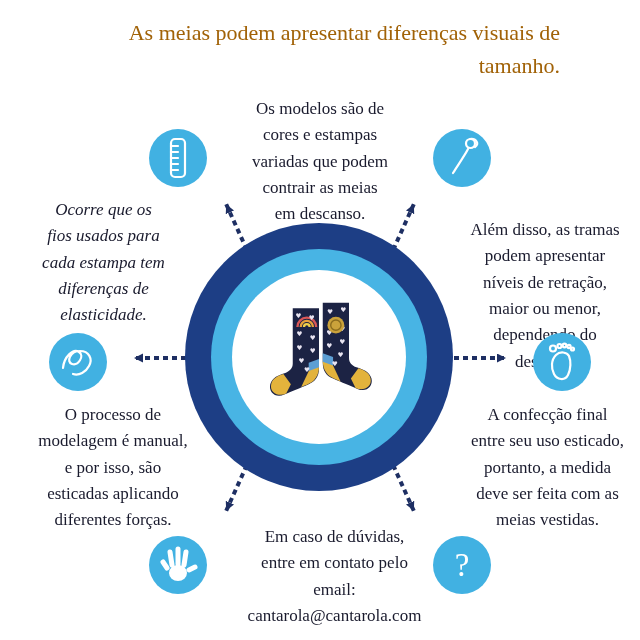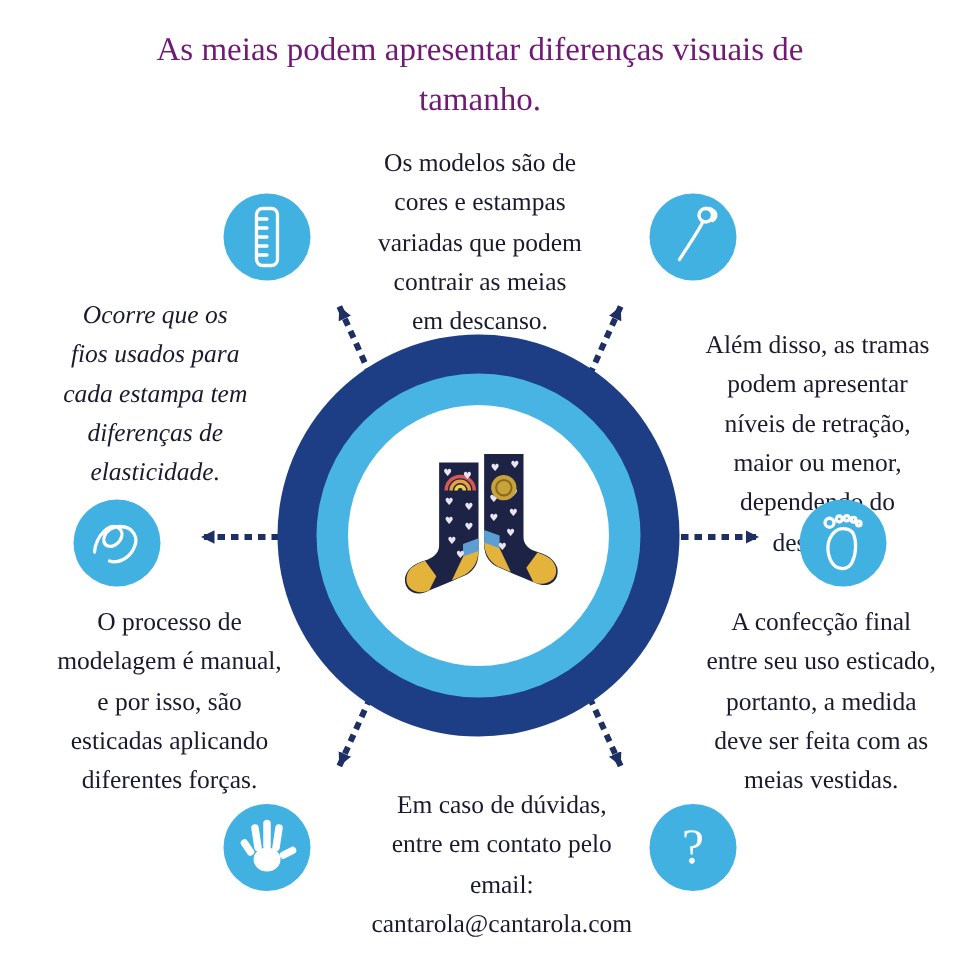--- a/index.html
+++ b/index.html
@@ -2,21 +2,21 @@
 <html><head>
 <meta charset="utf-8">
 <style>
   html,body { margin:0; padding:0; background:#ffffff; }
   .canvas {
     position:relative; width:640px; height:640px; background:#ffffff;
     font-family:"Liberation Serif", serif; overflow:hidden;
   }
   .title {
     position:absolute; top:16px; left:80px; width:480px;
-    text-align:center; font-size:22px; line-height:1.5; color:#701a75;
+    text-align:right; font-size:22px; line-height:1.5; color:#a16207;
   }
   .block {
     position:absolute; text-align:center; font-size:17px;
     line-height:1.55; color:#191a2d;
   }
   .block-top        { top:96px;  left:250px; width:140px; }
   .block-left-up    { top:197px; left:41px;  width:125px;font-style:italic; }
   .block-right-up   { top:197px; left:470px; width:150px;margin-top:20px; }
   .block-left-low   { top:402px; left:22px;  width:150px;margin-left:16px; }
   .block-right-low  { top:402px; left:470px; width:155px; }

